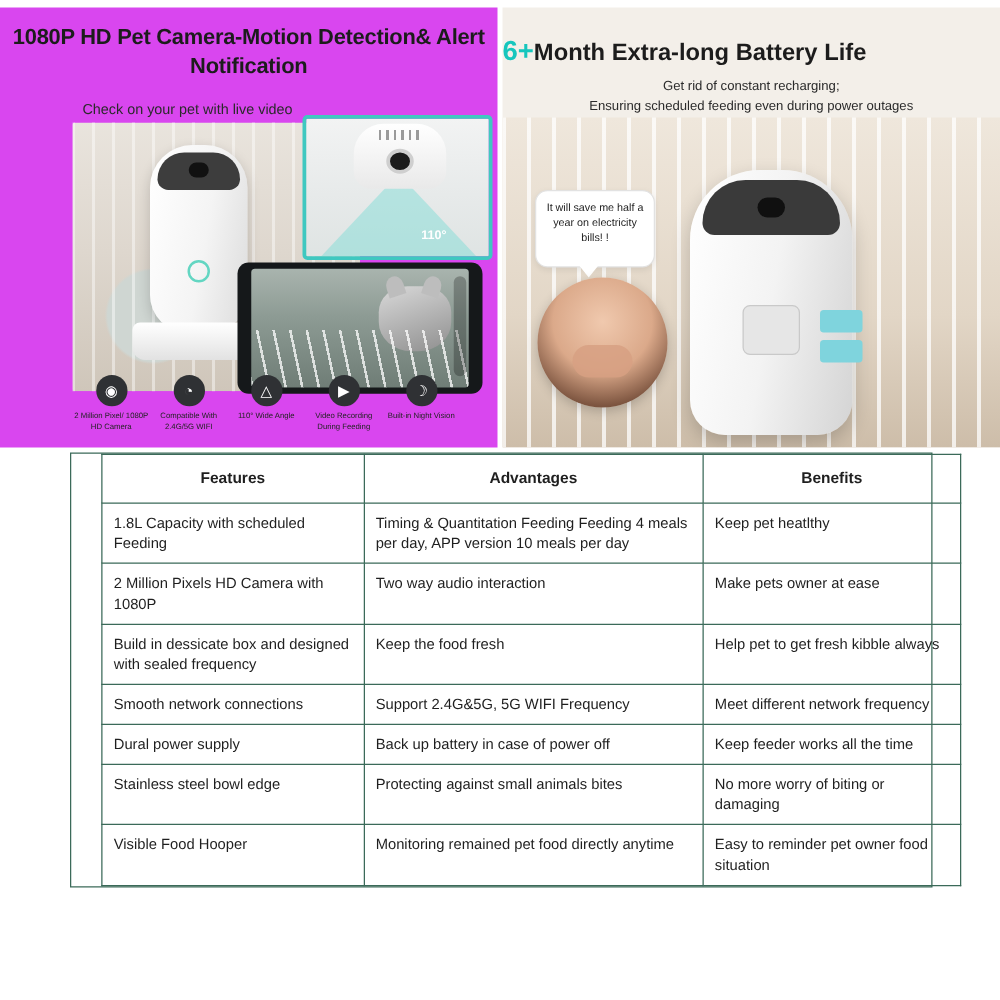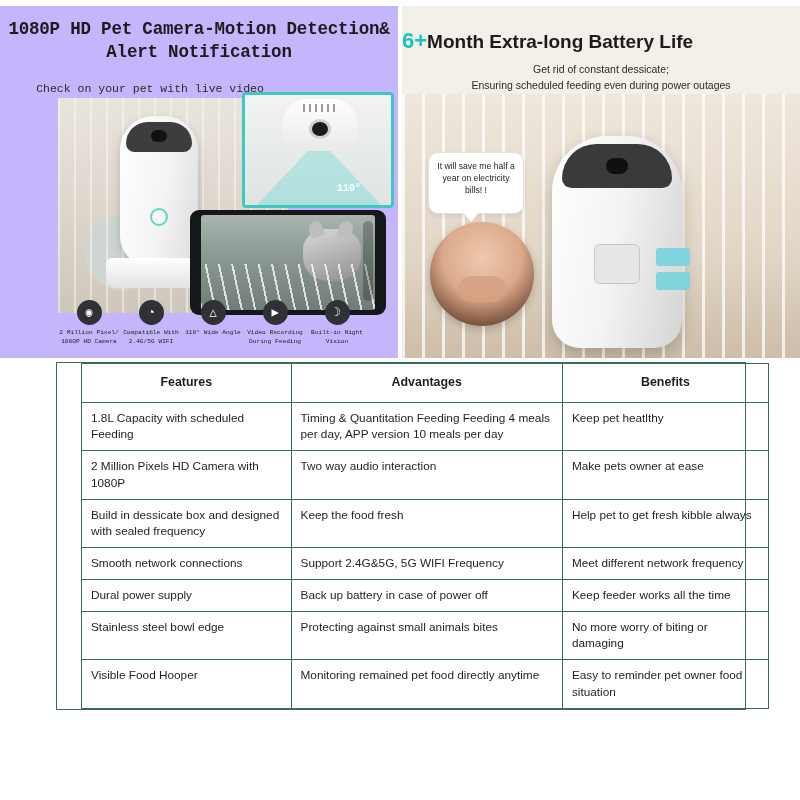--- a/index.html
+++ b/index.html
@@ -19,23 +19,22 @@
   
   .banners {
     position: absolute;
     top: 6px; left: 0;
     width: 800px; height: 352px;
     display: flex;
   }
   .banner-left {
     position: relative;
     width: 398px; height: 352px;
-    background: #c4b5fd;
-    overflow: hidden;
-    font-family: Liberation Mono, monospace;
+    background: #d946ef;
+    overflow: hidden;
   }
   .banner-right {
     position: relative;
     width: 398px; height: 352px;
     margin-left: 4px;
     background: #f3efe9;
     overflow: hidden;
   }
 
   
@@ -378,21 +377,21 @@
           <div class="feat-tx">Built-in Night Vision</div>
         </div>
       </div>
     </div>
 
     <div class="banner-right">
       <div class="right-title">
         <span class="hl">6+</span><span>Month Extra-long Battery Life</span>
       </div>
       <div class="right-sub">
-        <div>Get rid of constant dessicate;</div>
+        <div>Get rid of constant recharging;</div>
         <div>Ensuring scheduled feeding even during power outages</div>
       </div>
 
       <div class="cage-bg">
         <div class="cage-bars"></div>
 
         <div class="feeder-right">
           <div class="lid2"></div>
           <div class="cam2"></div>
           <div class="panel"></div>

